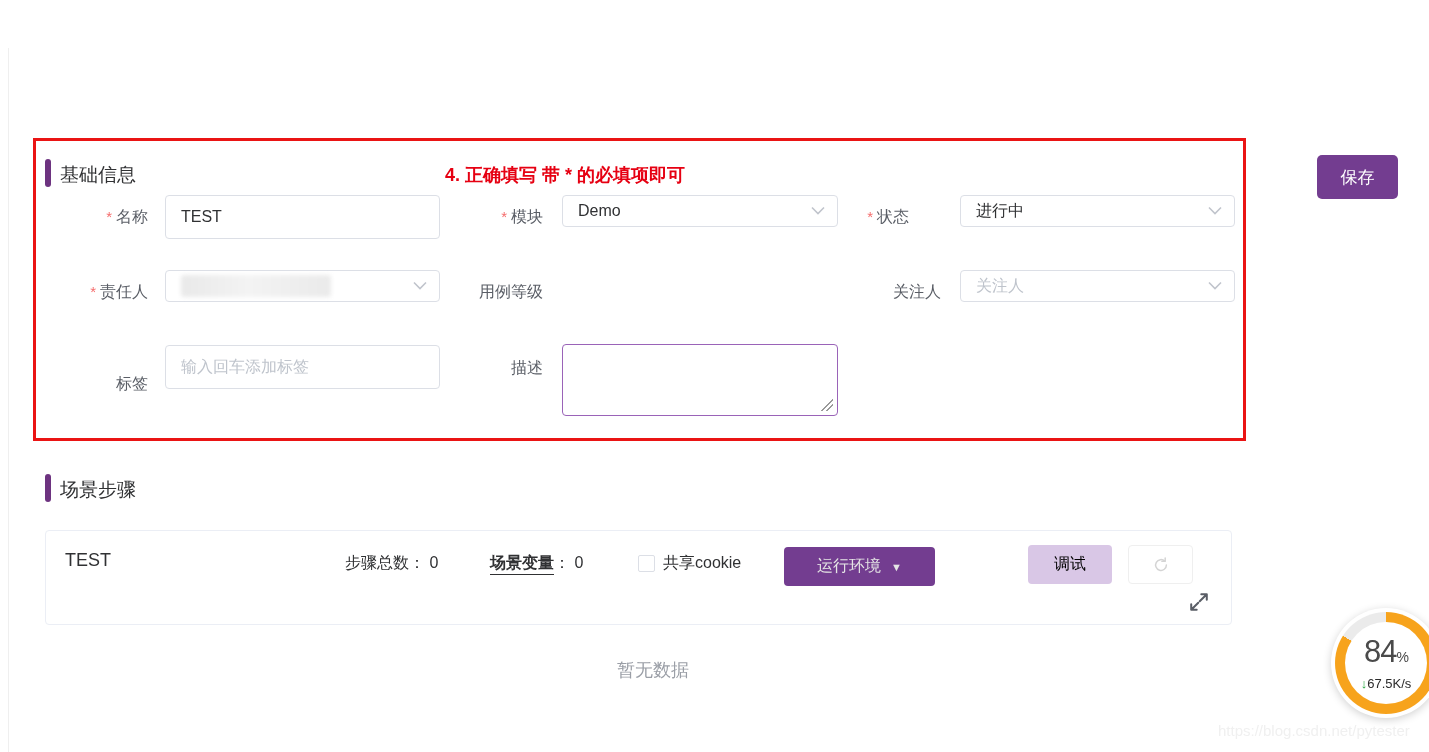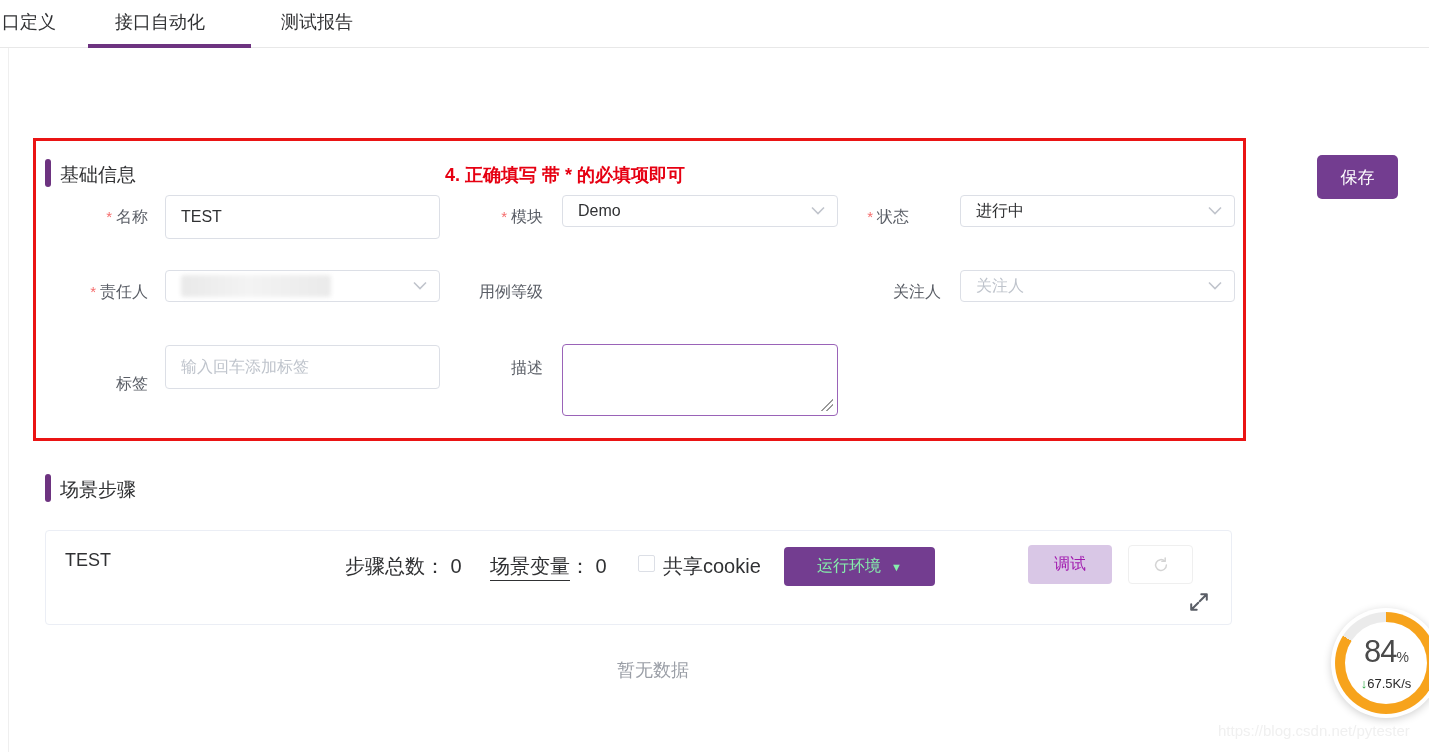--- a/index.html
+++ b/index.html
@@ -58,29 +58,29 @@
     background:
       linear-gradient(135deg, transparent 0 52%, #9a9a9a 52% 58%, transparent 58% 72%, #9a9a9a 72% 78%, transparent 78%); }
 
   .save-btn { position:absolute; left:1317px; top:155px; width:81px; height:44px; background:#733d90;
     border:none; border-radius:5px; color:#fff; font-size:17px; cursor:pointer; }
 
   
   .steps-card { position:absolute; left:45px; top:530px; width:1187px; height:95px; background:#fff;
     border:1px solid #ebeef5; border-radius:4px; }
   .step-name { position:absolute; left:65px; top:550px; font-size:18px; color:#303133; }
-  .step-meta { position:absolute; top:553px; font-size:20px; color:#303133; white-space:nowrap; }
-  .u-line { border-bottom:1px solid #303133; padding-bottom:3px; }
+  .step-meta { position:absolute; top:553px; font-size:16px; color:#303133; white-space:nowrap; }
+  .u-line { border-bottom:1px solid #303133; padding-bottom:3px;font-weight:bold; }
   .checkbox { position:absolute; left:638px; top:555px; width:17px; height:17px; border:1px solid #dcdfe6;
     border-radius:2px; background:#fff; cursor:pointer; }
   .run-env-btn { position:absolute; left:784px; top:547px; width:151px; height:39px; background:#733d90;
-    border:none; border-radius:4px; color:#86efac; font-size:16px; cursor:pointer; }
+    border:none; border-radius:4px; color:#e5e5e5; font-size:16px; cursor:pointer; }
   .run-env-btn .arrow { font-size:11px; margin-left:10px; }
   .debug-btn { position:absolute; left:1028px; top:545px; width:84px; height:39px; background:#d9c7e6;
-    border:none; border-radius:4px; color:#a21caf; font-size:16px; cursor:not-allowed; }
+    border:none; border-radius:4px; color:#000000; font-size:16px; cursor:not-allowed; }
   .refresh-btn { position:absolute; left:1128px; top:545px; width:65px; height:39px; background:#fff;
     border:1px solid #efefef; border-radius:4px; cursor:not-allowed; display:flex; align-items:center; justify-content:center; }
   .expand-icon { position:absolute; left:1188px; top:591px; width:22px; height:22px; cursor:pointer; }
   .empty-text { position:absolute; left:0; top:658px; width:1306px; text-align:center; font-size:18px; color:#9a9ea6; }
 
   
   .dl-widget { position:absolute; left:1331px; top:608px; width:110px; height:110px; border-radius:50%;
     background:#fff; box-shadow:0 2px 8px rgba(0,0,0,.18); display:flex; align-items:center; justify-content:center; z-index:20; }
   .dl-ring { width:102px; height:102px; border-radius:50%;
     background:conic-gradient(#f7a31c var(--fill,302deg), #ebebeb var(--fill,302deg) 360deg);
@@ -92,26 +92,20 @@
   .dl-speed { font-size:13px; color:#2b2b2b; margin-top:2px; white-space:nowrap; }
   .dl-speed .dn { color:#21a73c; font-weight:bold; }
 
   .watermark { position:absolute; left:1218px; top:722px; font-size:15px; color:#f0f0f0; z-index:2; white-space:nowrap; }
 </style>
 </head>
 <body>
 
 <div class="stage">
 
-  <div class="topbar">
-    <div class="toptab t1">口定义</div>
-    <div class="toptab t2">接口自动化</div>
-    <div class="toptab t3">测试报告</div>
-    <div class="toptab-underline"></div>
-  </div>
   <div class="panel-left-border"></div>
 
 
   <div class="anno-rect"></div>
   <div class="anno-text">4. 正确填写 带 * 的必填项即可</div>
 
   <div class="sec-bar" style="left:45px; top:159px; height:28px;"></div>
   <div class="sec-title" style="left:60px; top:162px;">基础信息</div>
 
   <button class="save-btn">保存</button>

